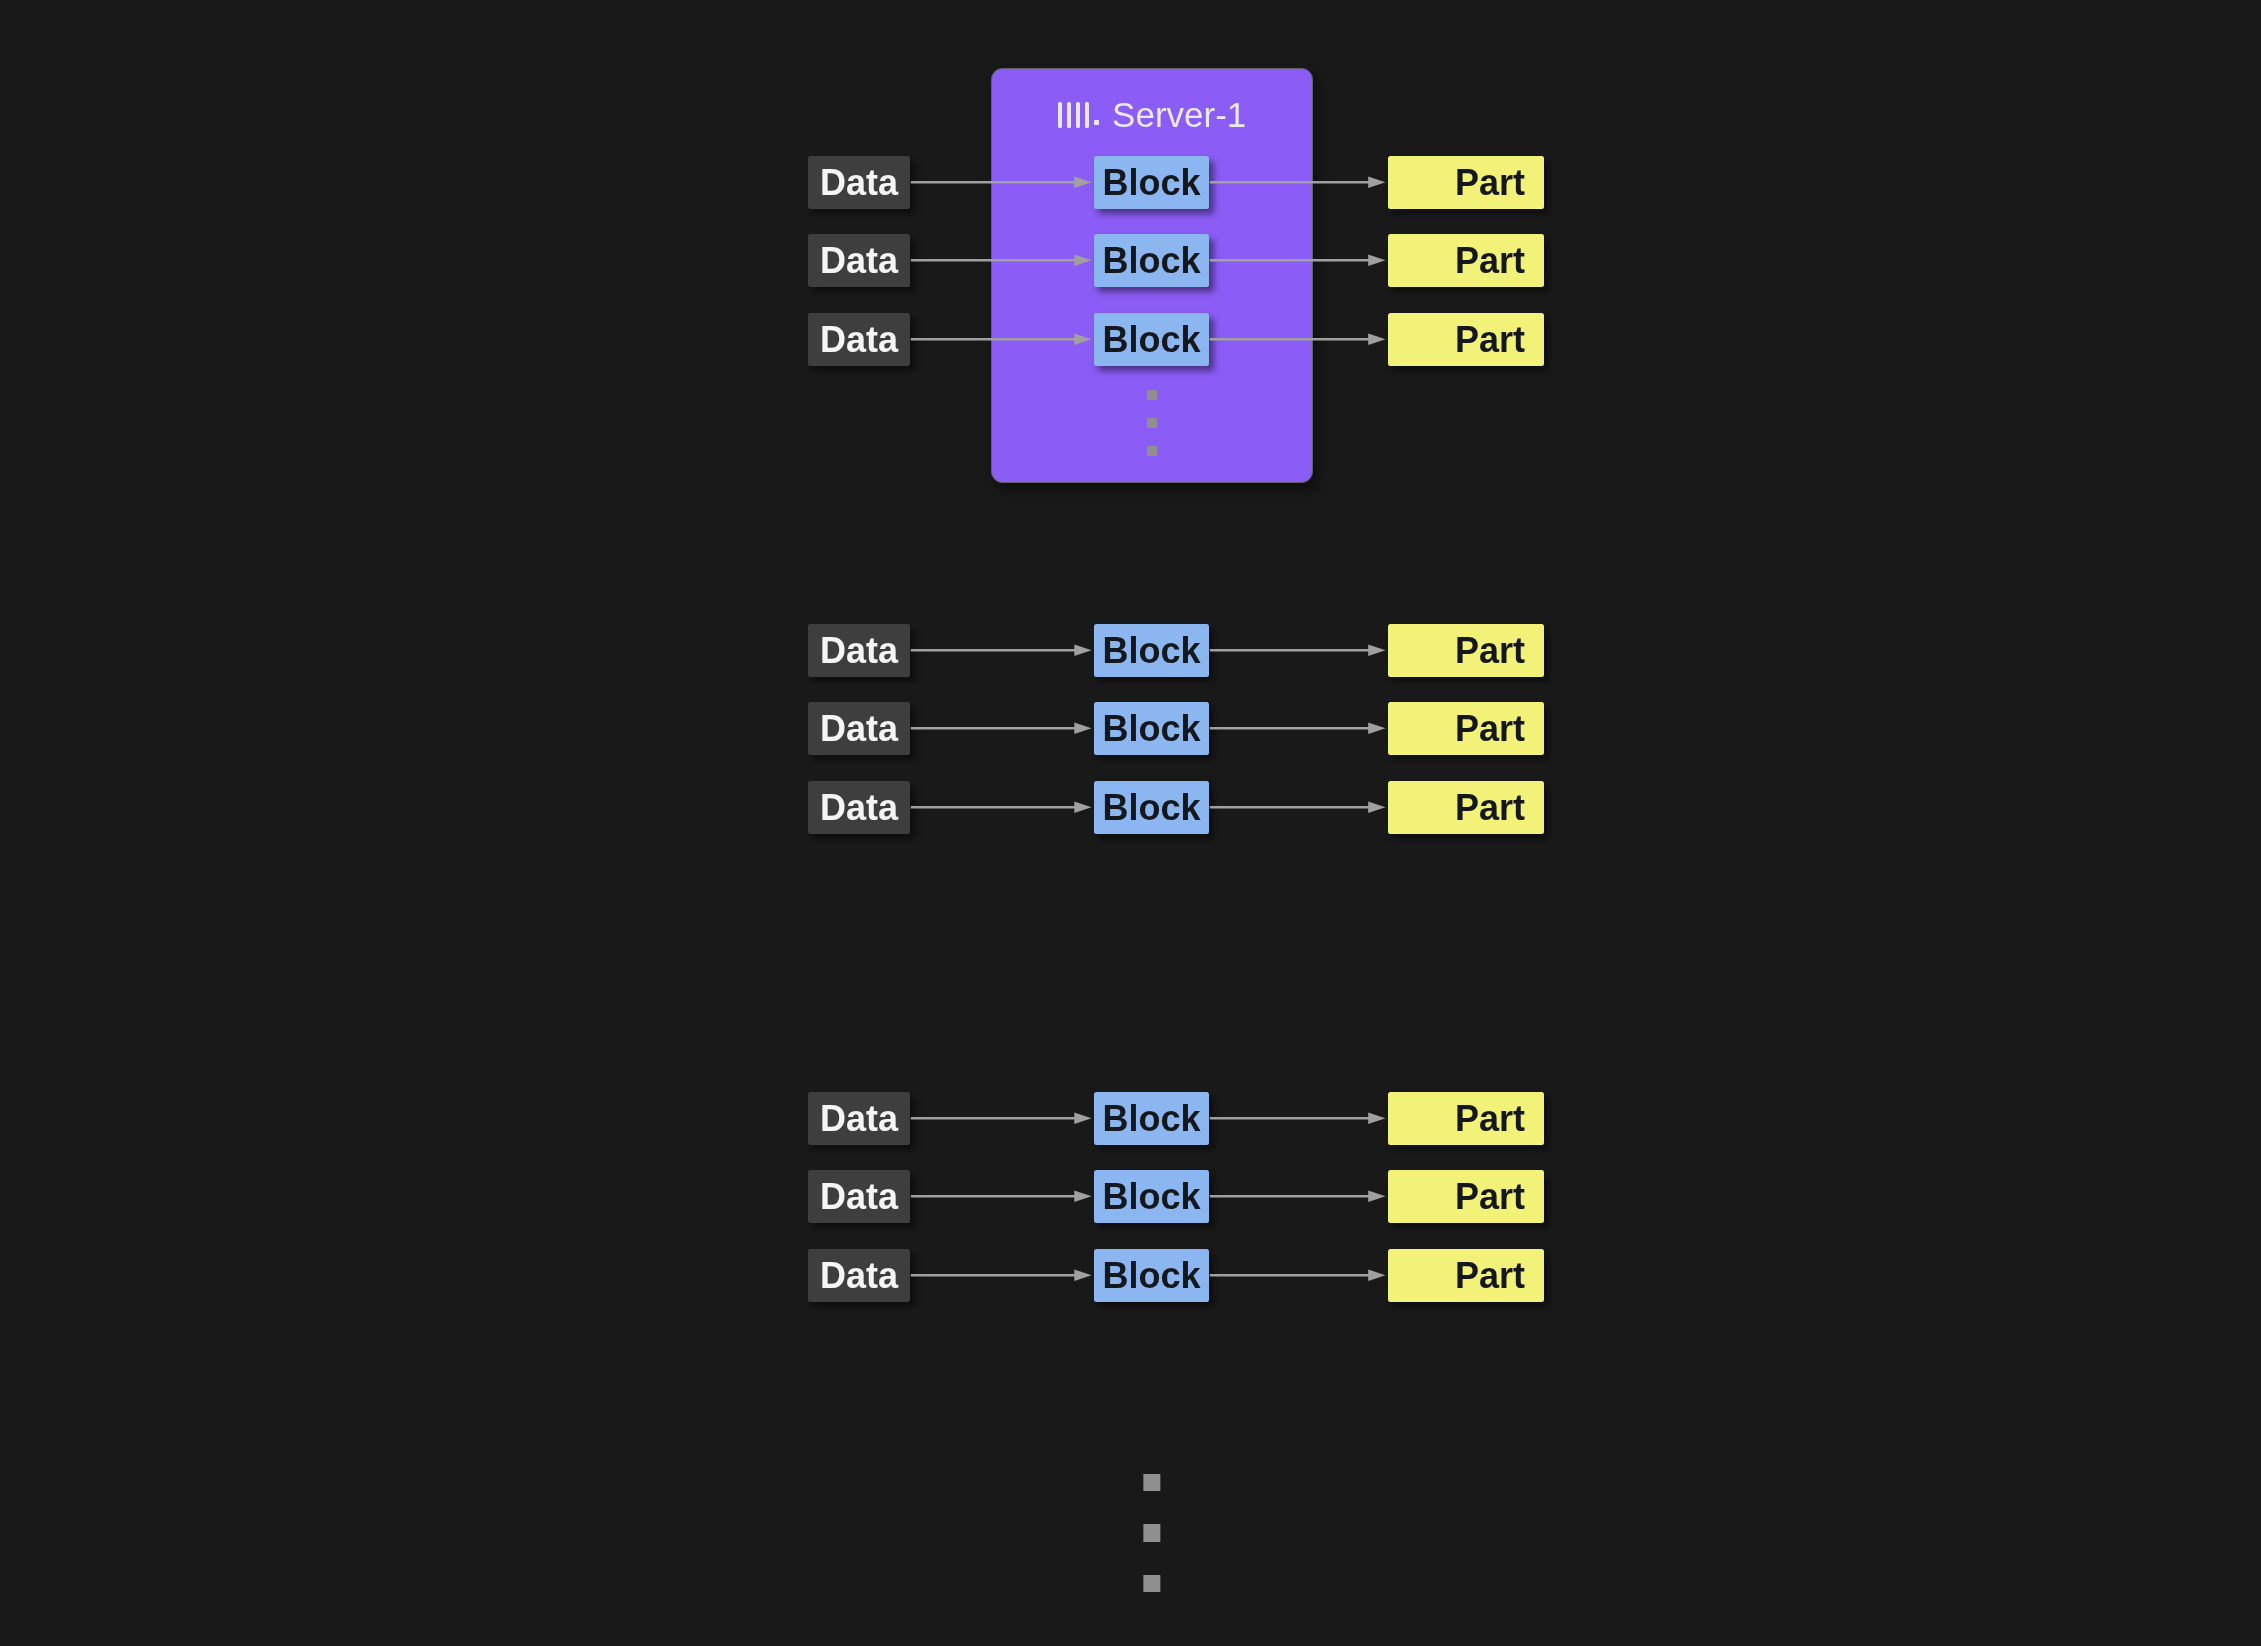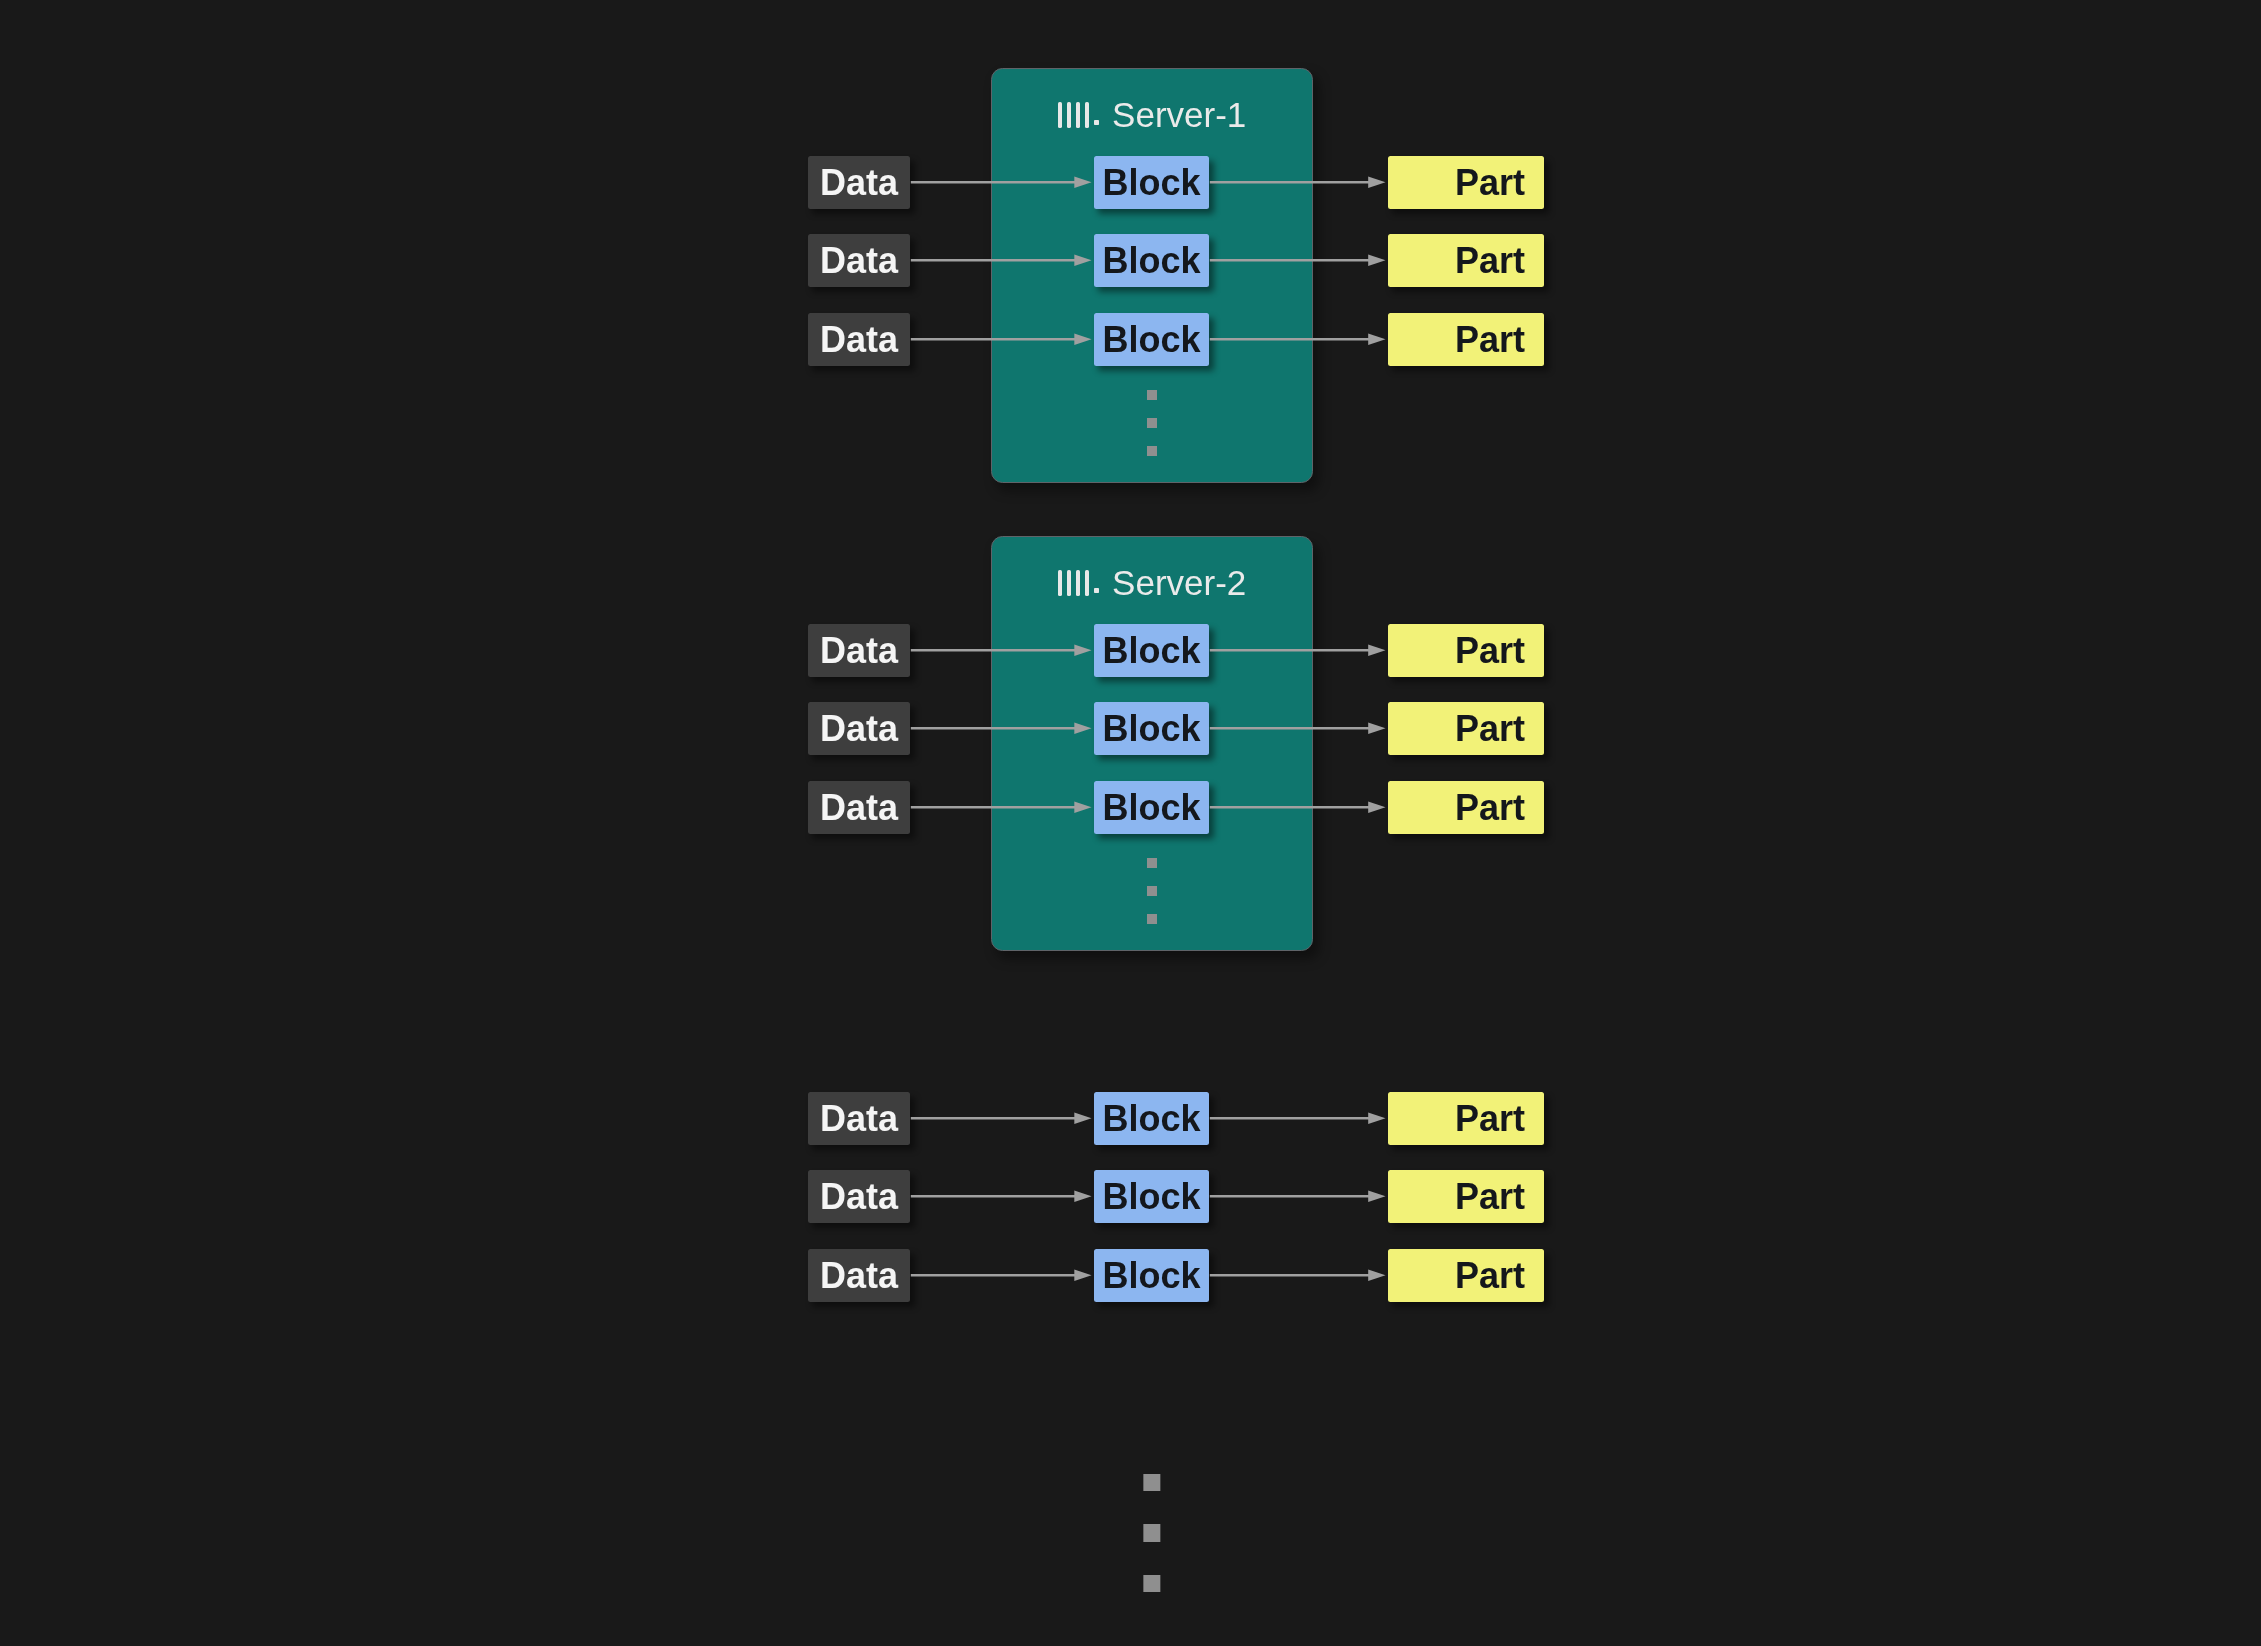--- a/index.html
+++ b/index.html
@@ -12,21 +12,21 @@
   }
   .canvas{position:absolute;inset:0;}
 
   
   .group{position:absolute;left:808px;width:692px;height:415px;}
   .g0{top:68px;} .g1{top:536px;} .g2{top:1004px;}
 
   .server-box{
     position:absolute;left:183px;top:0;
     width:322px;height:415px;
-    background:#0f766e;
+    background:#8b5cf6;
     border:1.6px solid #5f6368;
     border-radius:11.5px;
     box-shadow:5.8px 7.4px 11.5px rgba(0,0,0,0.38);
     box-sizing:border-box;
   }
   .server-header{
     position:absolute;left:0;top:28px;width:100%;
     display:flex;align-items:center;justify-content:center;gap:13px;
     color:#eaeaea;font-size:35px;line-height:1;
   }
@@ -125,37 +125,20 @@
       <div class="node block">Block</div>
       <svg class="arrow a2" viewBox="0 0 217 20" xmlns="http://www.w3.org/2000/svg">
           <line x1="1" y1="10" x2="195" y2="10" stroke="#a0a0a0" stroke-width="3"></line>
           <polygon points="193,3 214,10 193,17" fill="#a0a0a0"></polygon>
         </svg>
       <div class="node part">Part</div>
     </div>
   </div>
 
   <div class="group g1">
-    <div class="server-box">
-      <div class="server-header">
-        <span class="server-icon">
-          <span class="ibar"></span>
-            <span class="ibar"></span>
-            <span class="ibar"></span>
-            <span class="ibar"></span>
-            <span class="idot"></span>
-        </span>
-        <span>Server-2</span>
-      </div>
-      <div class="server-dots">
-        <span class="dot"></span>
-        <span class="dot"></span>
-        <span class="dot"></span>
-      </div>
-    </div>
 
     <div class="row r0">
       <div class="node data">Data</div>
       <svg class="arrow a1" viewBox="0 0 224 20" xmlns="http://www.w3.org/2000/svg">
           <line x1="1" y1="10" x2="202" y2="10" stroke="#a0a0a0" stroke-width="3"></line>
           <polygon points="200,3 221,10 200,17" fill="#a0a0a0"></polygon>
         </svg>
       <div class="node block">Block</div>
       <svg class="arrow a2" viewBox="0 0 217 20" xmlns="http://www.w3.org/2000/svg">
           <line x1="1" y1="10" x2="195" y2="10" stroke="#a0a0a0" stroke-width="3"></line>

